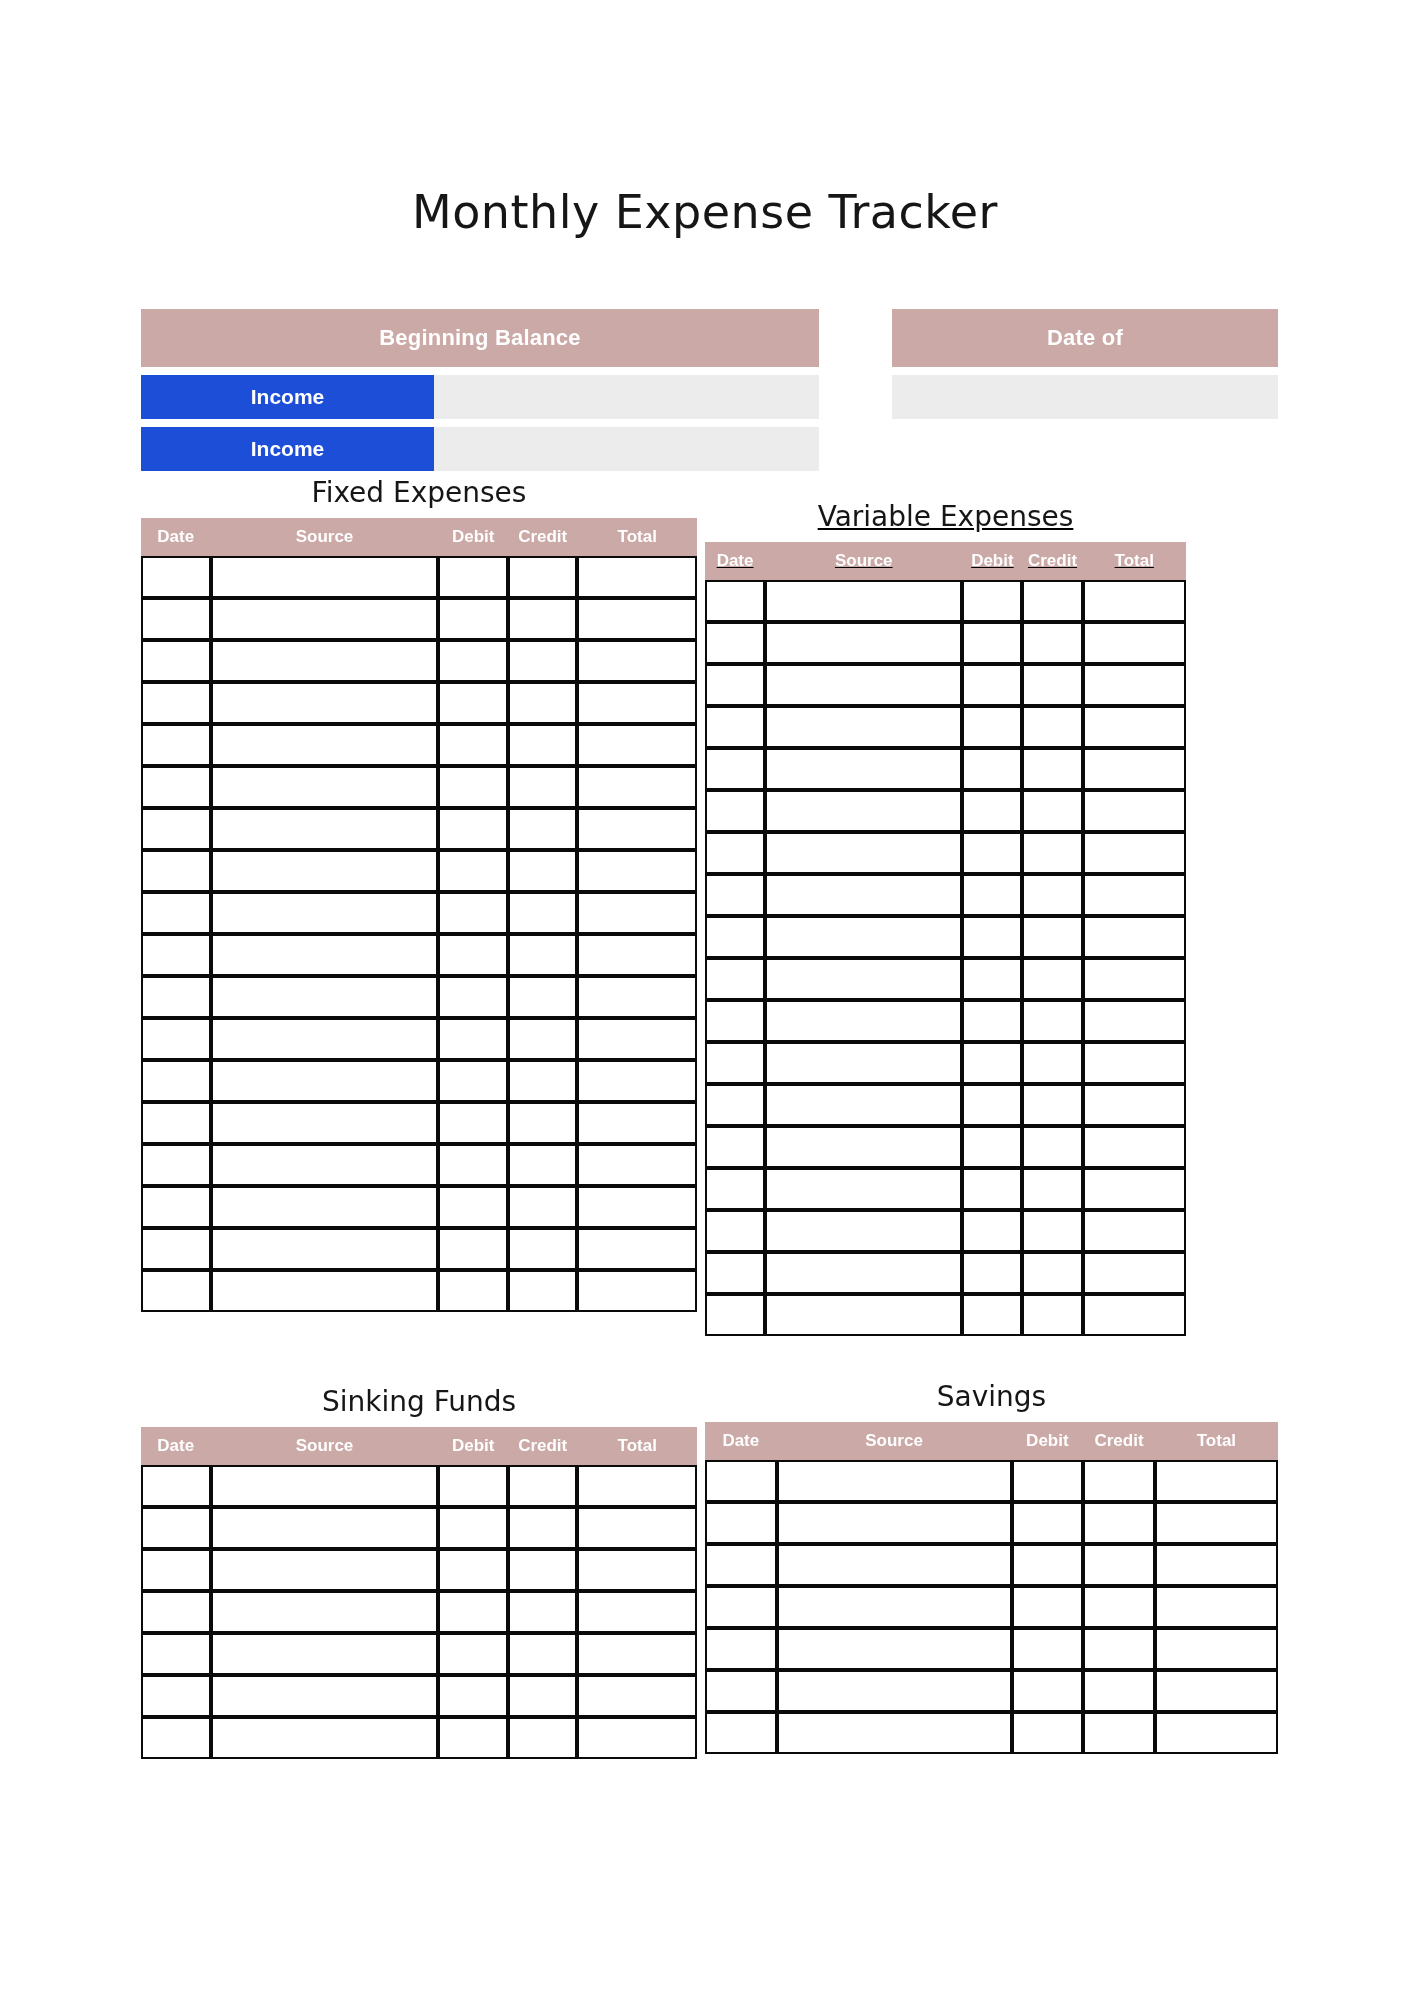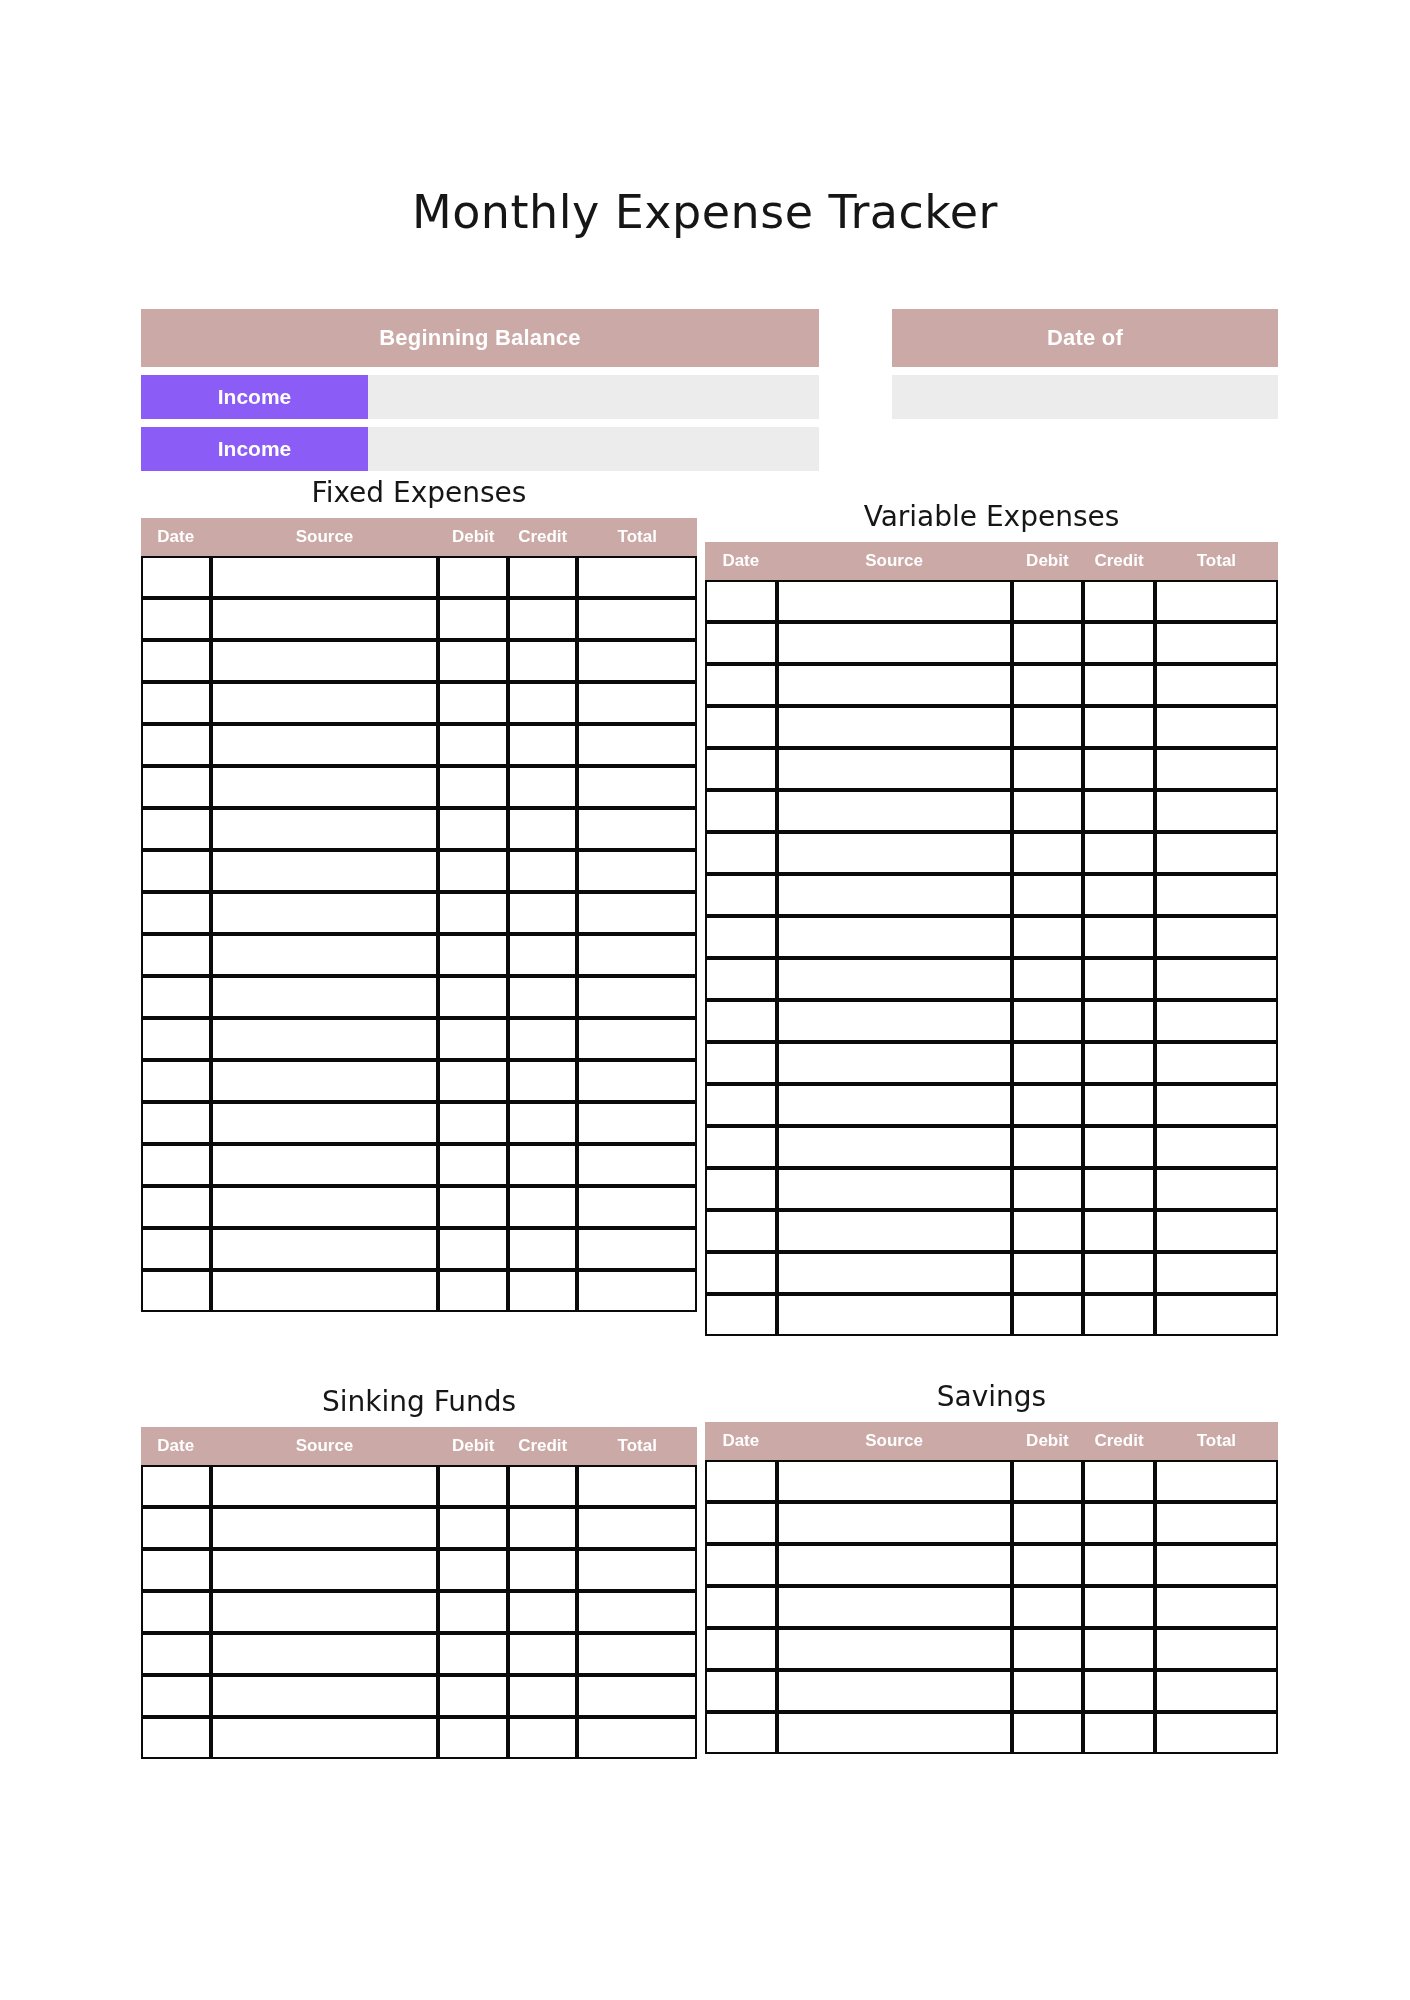--- a/index.html
+++ b/index.html
@@ -58,22 +58,22 @@
     letter-spacing: 0.2px;
     margin-top: 24px;
   }
 
   .field-row {
     display: flex;
     margin-top: 8px;
     height: 44px;
   }
   .field-label {
-    width: 227px;
-    background: #8b5cf6;
+    width: 293px;
+    background: #1d4ed8;
     display: flex;
     align-items: center;
     justify-content: center;
     color: #ffffff;
     font-size: 21px;
     font-weight: 600;
   }
   .field-input {
     flex: 1;
     background: #ececec;
@@ -123,21 +123,21 @@
 
   
   col.c-date   { width: 12.5%; }
   col.c-source { width: 41.0%; }
   col.c-debit  { width: 12.5%; }
   col.c-credit { width: 12.5%; }
   col.c-total  { width: 21.5%; }
 
   
   #block-fixed     { left: 141px; top: 476px;  width: 556px; }
-  #block-variable  { left: 705px; top: 500px;  width: 573px; }
+  #block-variable  { left: 705px; top: 500px;  width: 481px; text-decoration: underline; }
   #block-sinking   { left: 141px; top: 1385px; width: 556px; }
   #block-savings   { left: 705px; top: 1380px; width: 573px; }
 </style>
 </head>
 <body>
 
 <div class="page">
 
   <div class="title">Monthly Expense Tracker</div>
 

